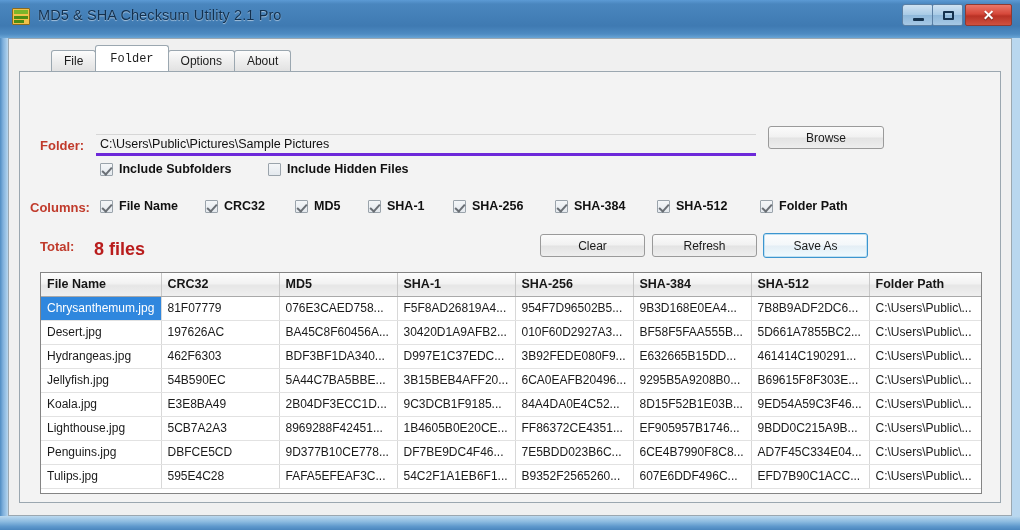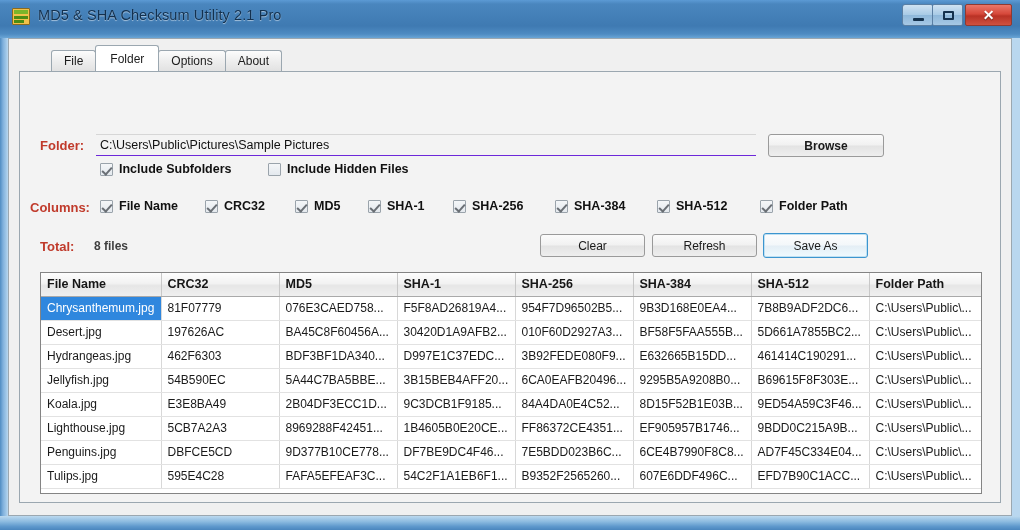--- a/index.html
+++ b/index.html
@@ -109,39 +109,40 @@
     margin-right:-1px;
     position:relative;
   }
   .tab.selected{
     height:26px;
     background:#ffffff;
     z-index:3;
     border-color:#9ba7b0;
     font-weight:normal;
     padding:0 14px;
+    font-family:Liberation Mono, monospace;
   }
   .tabpage{
     position:absolute;left:10px;top:32px;width:982px;height:432px;
     background:#f3f3f3;
     border:1px solid #9ba7b0;
     box-sizing:border-box;
   }
 
   
   .lbl-red{
     position:absolute;
     color:#c03a2b;font-size:13px;font-weight:bold;
     white-space:nowrap;
   }
 
   .folder-input{
     position:absolute;left:90px;top:98px;width:660px;height:21px;
     background:#f3f3f3;
-    border:none;border-bottom:1px solid #6d28d9;border-top:1px solid #d6d6d6;
+    border:none;border-bottom:3px solid #6d28d9;border-top:1px solid #d6d6d6;
     box-sizing:border-box;
     font-size:12.5px;color:#111;
     padding:2px 4px;
     display:flex;align-items:center;
     white-space:nowrap;overflow:hidden;
   }
 
   .btn{
     position:absolute;box-sizing:border-box;
     border:1px solid #9a9a9a;
@@ -177,21 +178,21 @@
     position:absolute;left:3px;top:1px;
     width:4px;height:8px;
     border:solid #6a6f75;
     border-width:0 2px 2px 0;
     transform:rotate(42deg);
   }
   .cb .lbl{font-weight:bold;text-align:right;}
 
   
   .total-val{
-    position:absolute;font-size:12px;color:#404040;font-weight:bold;white-space:nowrap;
+    position:absolute;font-size:18px;color:#b91c1c;font-weight:bold;white-space:nowrap;
   }
 
   
   .grid{
     position:absolute;left:20px;top:200px;width:942px;height:222px;
     background:#ffffff;
     border:1px solid #848484;
     box-sizing:border-box;
     overflow:hidden;
   }
@@ -287,21 +288,21 @@
         <span>About</span>
       </div>
     </div>
 
     <div class="tabpage">
 
       <div class="lbl-red" style="left:20px;top:66px;">Folder:</div>
       <div class="folder-input" style="left:76px;top:62px;width:660px;height:22px;">
         <span>C:\Users\Public\Pictures\Sample Pictures</span>
       </div>
-      <div class="btn" style="left:748px;top:62px;width:116px;height:23px;font-weight:bold;">
+      <div class="btn" style="left:748px;top:54px;width:116px;height:23px;">
         <span>Browse</span>
       </div>
 
       <div class="cb" style="left:80px;top:90px;">
         <span class="box checked"></span>
         <span class="lbl">Include Subfolders</span>
       </div>
       <div class="cb" style="left:248px;top:90px;">
         <span class="box"></span>
         <span class="lbl">Include Hidden Files</span>

